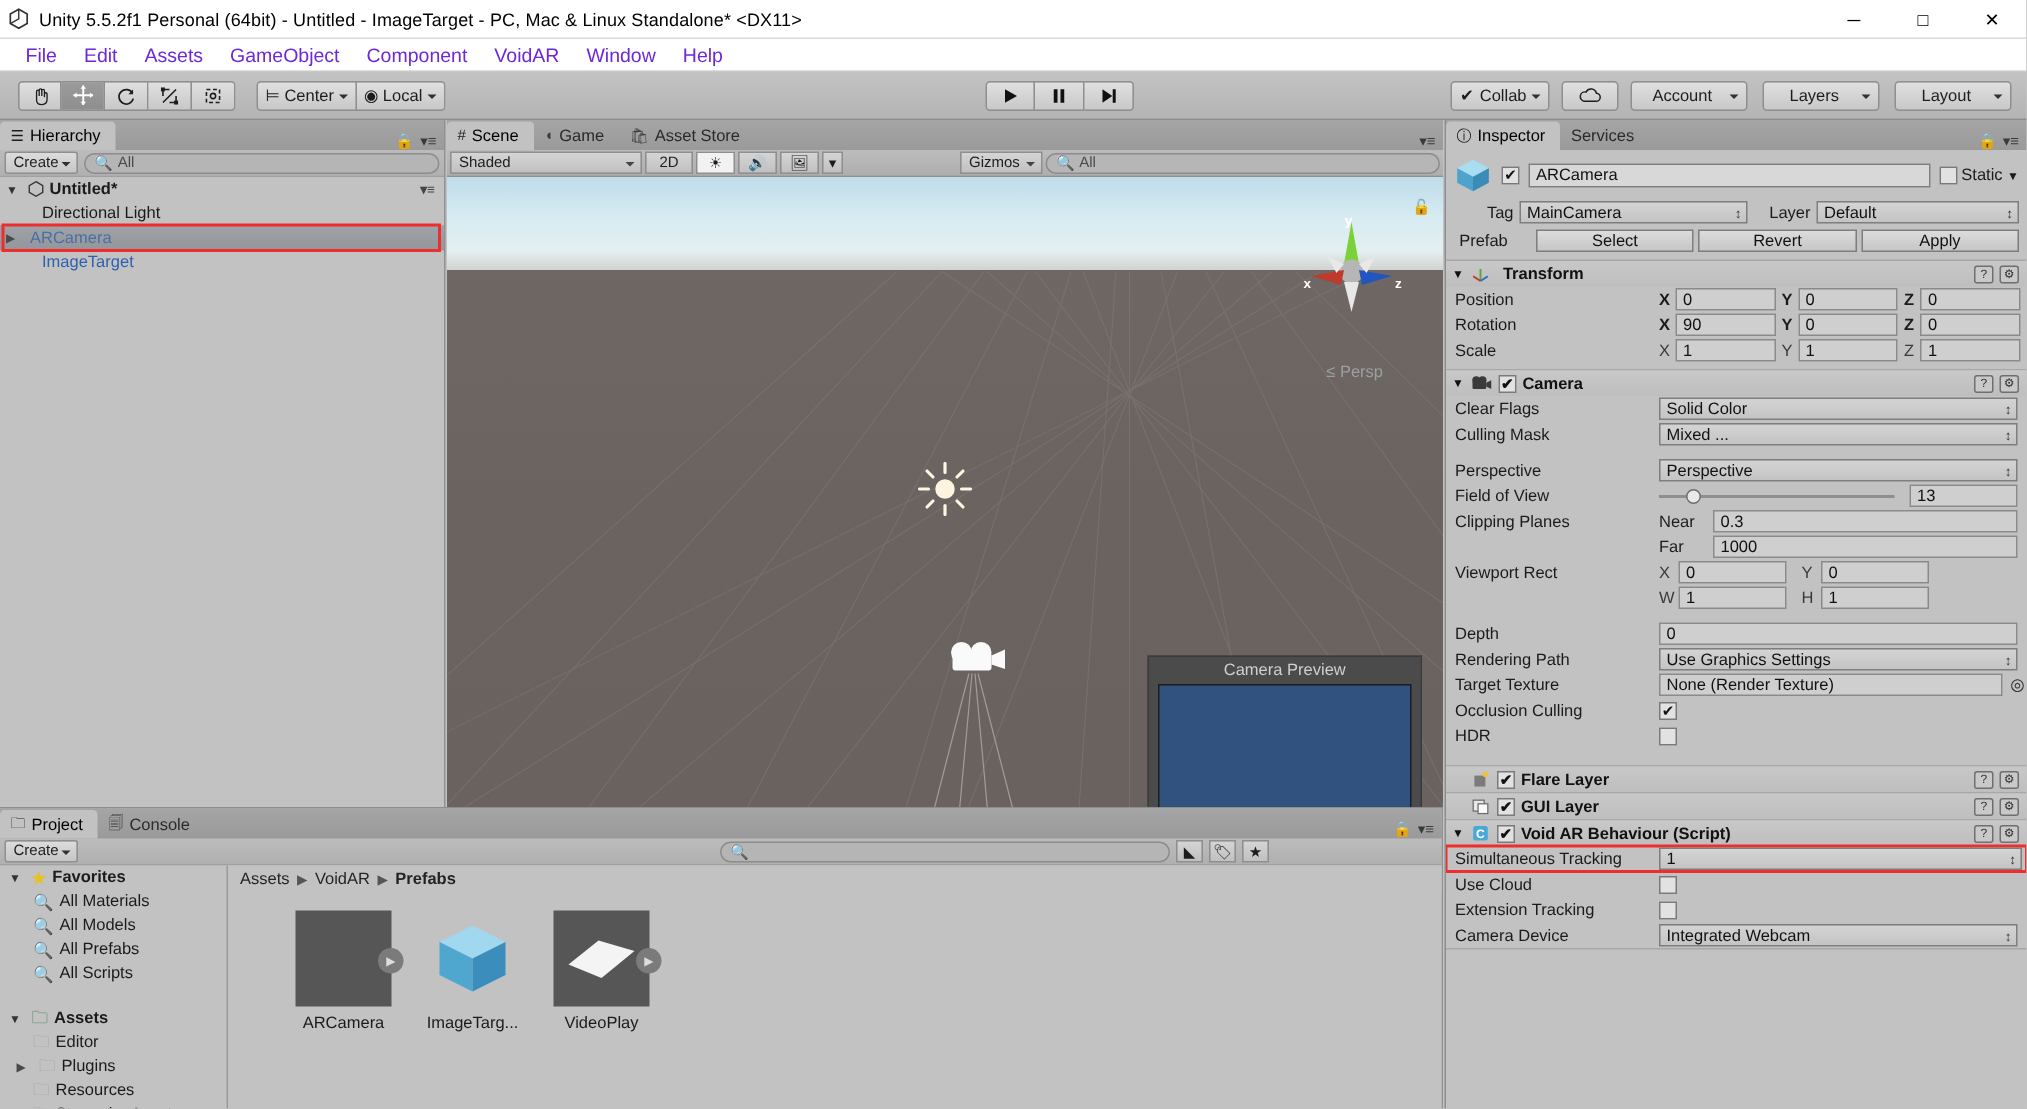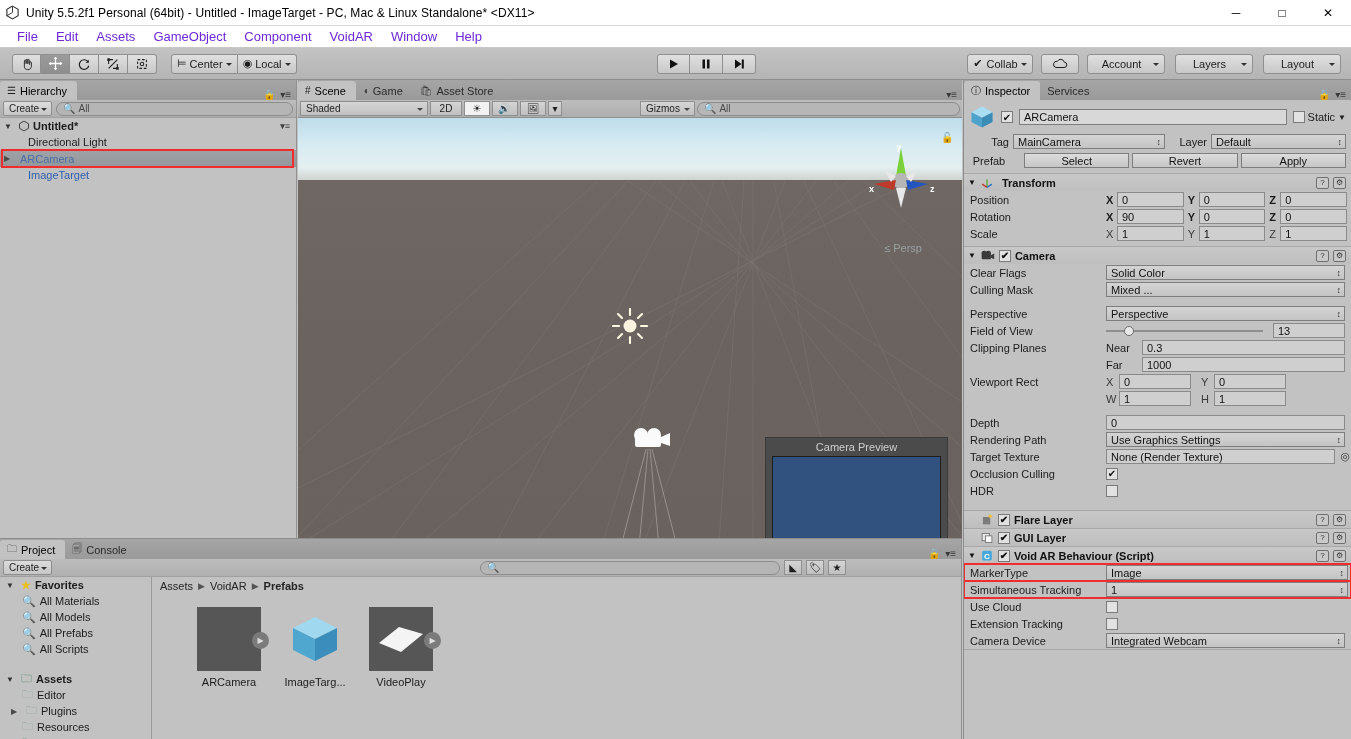--- a/index.html
+++ b/index.html
@@ -895,26 +895,20 @@
               <text x="8" y="12" font-size="10" fill="#fff" text-anchor="middle" font-family="Liberation Sans">C</text>
             </svg>
           <span class="cbx">✔</span>
           <span>Void AR Behaviour (Script)</span>
           <span class="right-ics">
             <span class="ic-box">?</span>
             <span class="ic-box">⚙</span>
           </span>
         </div>
         <div class="crow hi-box">
-          <span class="lbl">MarkerType</span>
-          <div class="drop" style="flex:1;margin-right:3px">
-            <span>Image</span>
-          </div>
-        </div>
-        <div class="crow hi-box">
           <span class="lbl">Simultaneous Tracking</span>
           <div class="drop" style="flex:1;margin-right:3px">
             <span>1</span>
           </div>
         </div>
         <div class="crow">
           <span class="lbl">Use Cloud</span>
           <span class="cbx"></span>
         </div>
         <div class="crow">

